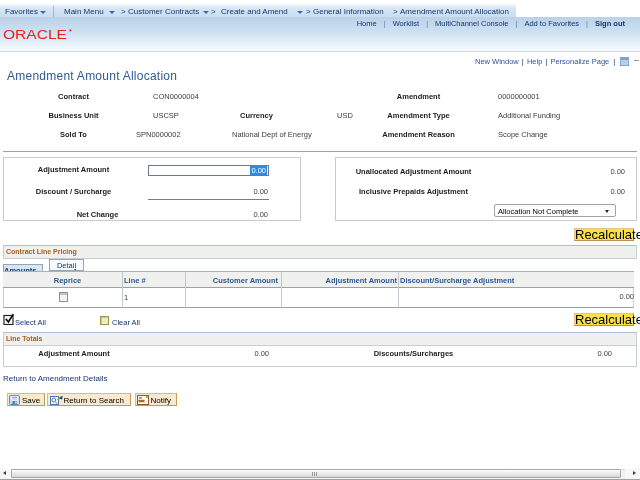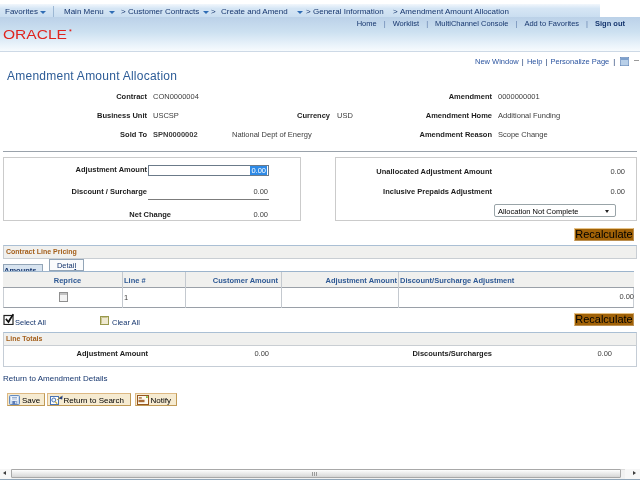--- a/index.html
+++ b/index.html
@@ -2,50 +2,50 @@
 <html><head>
 <meta charset="utf-8">
 <style>
 * { margin:0; padding:0; box-sizing:border-box; }
 html,body { width:640px; height:480px; overflow:hidden; background:#fff;
   font-family:"Liberation Sans", sans-serif; -webkit-font-smoothing:antialiased; }
 .abs { position:absolute; }
 #page { position:relative; width:640px; height:480px; font-size:7.5px; color:#000; }
 
 
-#crumb { left:0; top:4px; width:600px; height:16px;
+#crumb { left:0; top:4px; width:516px; height:16px;
   background:linear-gradient(#f2f7fc, #d6e6f5 30%, #c7dcef);
   border-bottom:1px solid #b5cbe2; color:#16366e; }
 #crumb span { position:absolute; top:3px; white-space:nowrap; font-size:8px; }
 .tri { position:absolute; top:6.5px; width:0; height:0;
   border-left:3px solid transparent; border-right:3px solid transparent;
   border-top:3.5px solid #2f6db5; }
 .csep { position:absolute; top:2px; width:1px; height:11px; background:#9db8d4; }
 
 
 #band { left:0; top:17px; width:640px; height:35px;
   background:linear-gradient(#bbd1e8 0%, #cde1f1 45%, #e8f2fa 80%, #f7fbfe 100%);
   border-bottom:1px solid #cdd9e6; }
 #toplinks { position:absolute; top:2px; right:15px; color:#16366e; white-space:nowrap; }
 #toplinks b { font-weight:bold; }
 #toplinks .s { color:#5f7dab; padding:0 7px; }
 
 
-.lbl { position:absolute; font-weight:bold; color:#1c1c1c; text-align:right; white-space:nowrap; }
+.lbl { position:absolute; font-weight:bold; color:#1c1c1c; text-align:center; white-space:nowrap; }
 .val { position:absolute; color:#3c3c3c; white-space:nowrap; }
 .num { position:absolute; color:#3c3c3c; text-align:right; white-space:nowrap; }
 .box { position:absolute; border:1px solid #cbcbcb; }
 
 
 .secbar { position:absolute; background:#f0f0ee; border:1px solid #c9ced3; border-top:1px solid #aabfd4;
   color:#a5601c; font-weight:bold; font-size:7px; }
 .secbar span { position:absolute; left:2px; top:2px; }
 
 
-.btn { position:absolute; background:#a16207; text-align:center; color:#000; font-size:11px;
+.btn { position:absolute; background:#fde047; text-align:center; color:#000; font-size:13px;
   border-top:1px solid #e6c287; border-left:1px solid #e6c287;
   border-right:1px solid #bb8f50; border-bottom:1px solid #bb8f50; }
 .tbtn { position:absolute; background:#f6ebd1; color:#000; font-size:8px;
   border:1px solid #ddb984; border-bottom-color:#c09a56; border-right-color:#c09a56; }
 
 a.lnk { color:#16366e; text-decoration:none; }
 </style>
 </head>
 <body>
 <div id="page">
@@ -92,25 +92,25 @@
 
   <div class="lbl" style="left:0; width:147px; top:92px;">Contract</div>
   <div class="val" style="left:153px; top:92px;">CON0000004</div>
   <div class="lbl" style="left:345px; width:147px; top:92px;">Amendment</div>
   <div class="val" style="left:498px; top:92px;">0000000001</div>
 
   <div class="lbl" style="left:0; width:147px; top:111px;">Business Unit</div>
   <div class="val" style="left:153px; top:111px;">USCSP</div>
   <div class="lbl" style="left:183px; width:147px; top:111px;">Currency</div>
   <div class="val" style="left:337px; top:111px;">USD</div>
-  <div class="lbl" style="left:345px; width:147px; top:111px;">Amendment Home</div>
+  <div class="lbl" style="left:345px; width:147px; top:111px;">Amendment Type</div>
   <div class="val" style="left:498px; top:111px;">Additional Funding</div>
 
   <div class="lbl" style="left:0; width:147px; top:130px;">Sold To</div>
-  <div class="val" style="left:153px; top:130px;font-weight:bold;">SPN0000002</div>
+  <div class="val" style="left:136px; top:130px;">SPN0000002</div>
   <div class="val" style="left:232px; top:130px;">National Dept of Energy</div>
   <div class="lbl" style="left:345px; width:147px; top:130px;">Amendment Reason</div>
   <div class="val" style="left:498px; top:130px;">Scope Change</div>
 
   <div class="abs" style="left:3px; top:151px; width:634px; height:1px; background:#9aa2ab;"></div>
 
   <div class="box" style="left:3px; top:157px; width:298px; height:64px;"></div>
   <div class="lbl" style="left:0; width:147px; top:165px;">Adjustment Amount</div>
   <div class="abs" style="left:148px; top:164.5px; width:121px; height:11.5px; border:1px solid #6b7a89; background:#fff;">
     <span style="position:absolute; right:1px; top:0.5px; background:#2e8ae6; color:#fff; padding:0 1px;">0.00</span>

